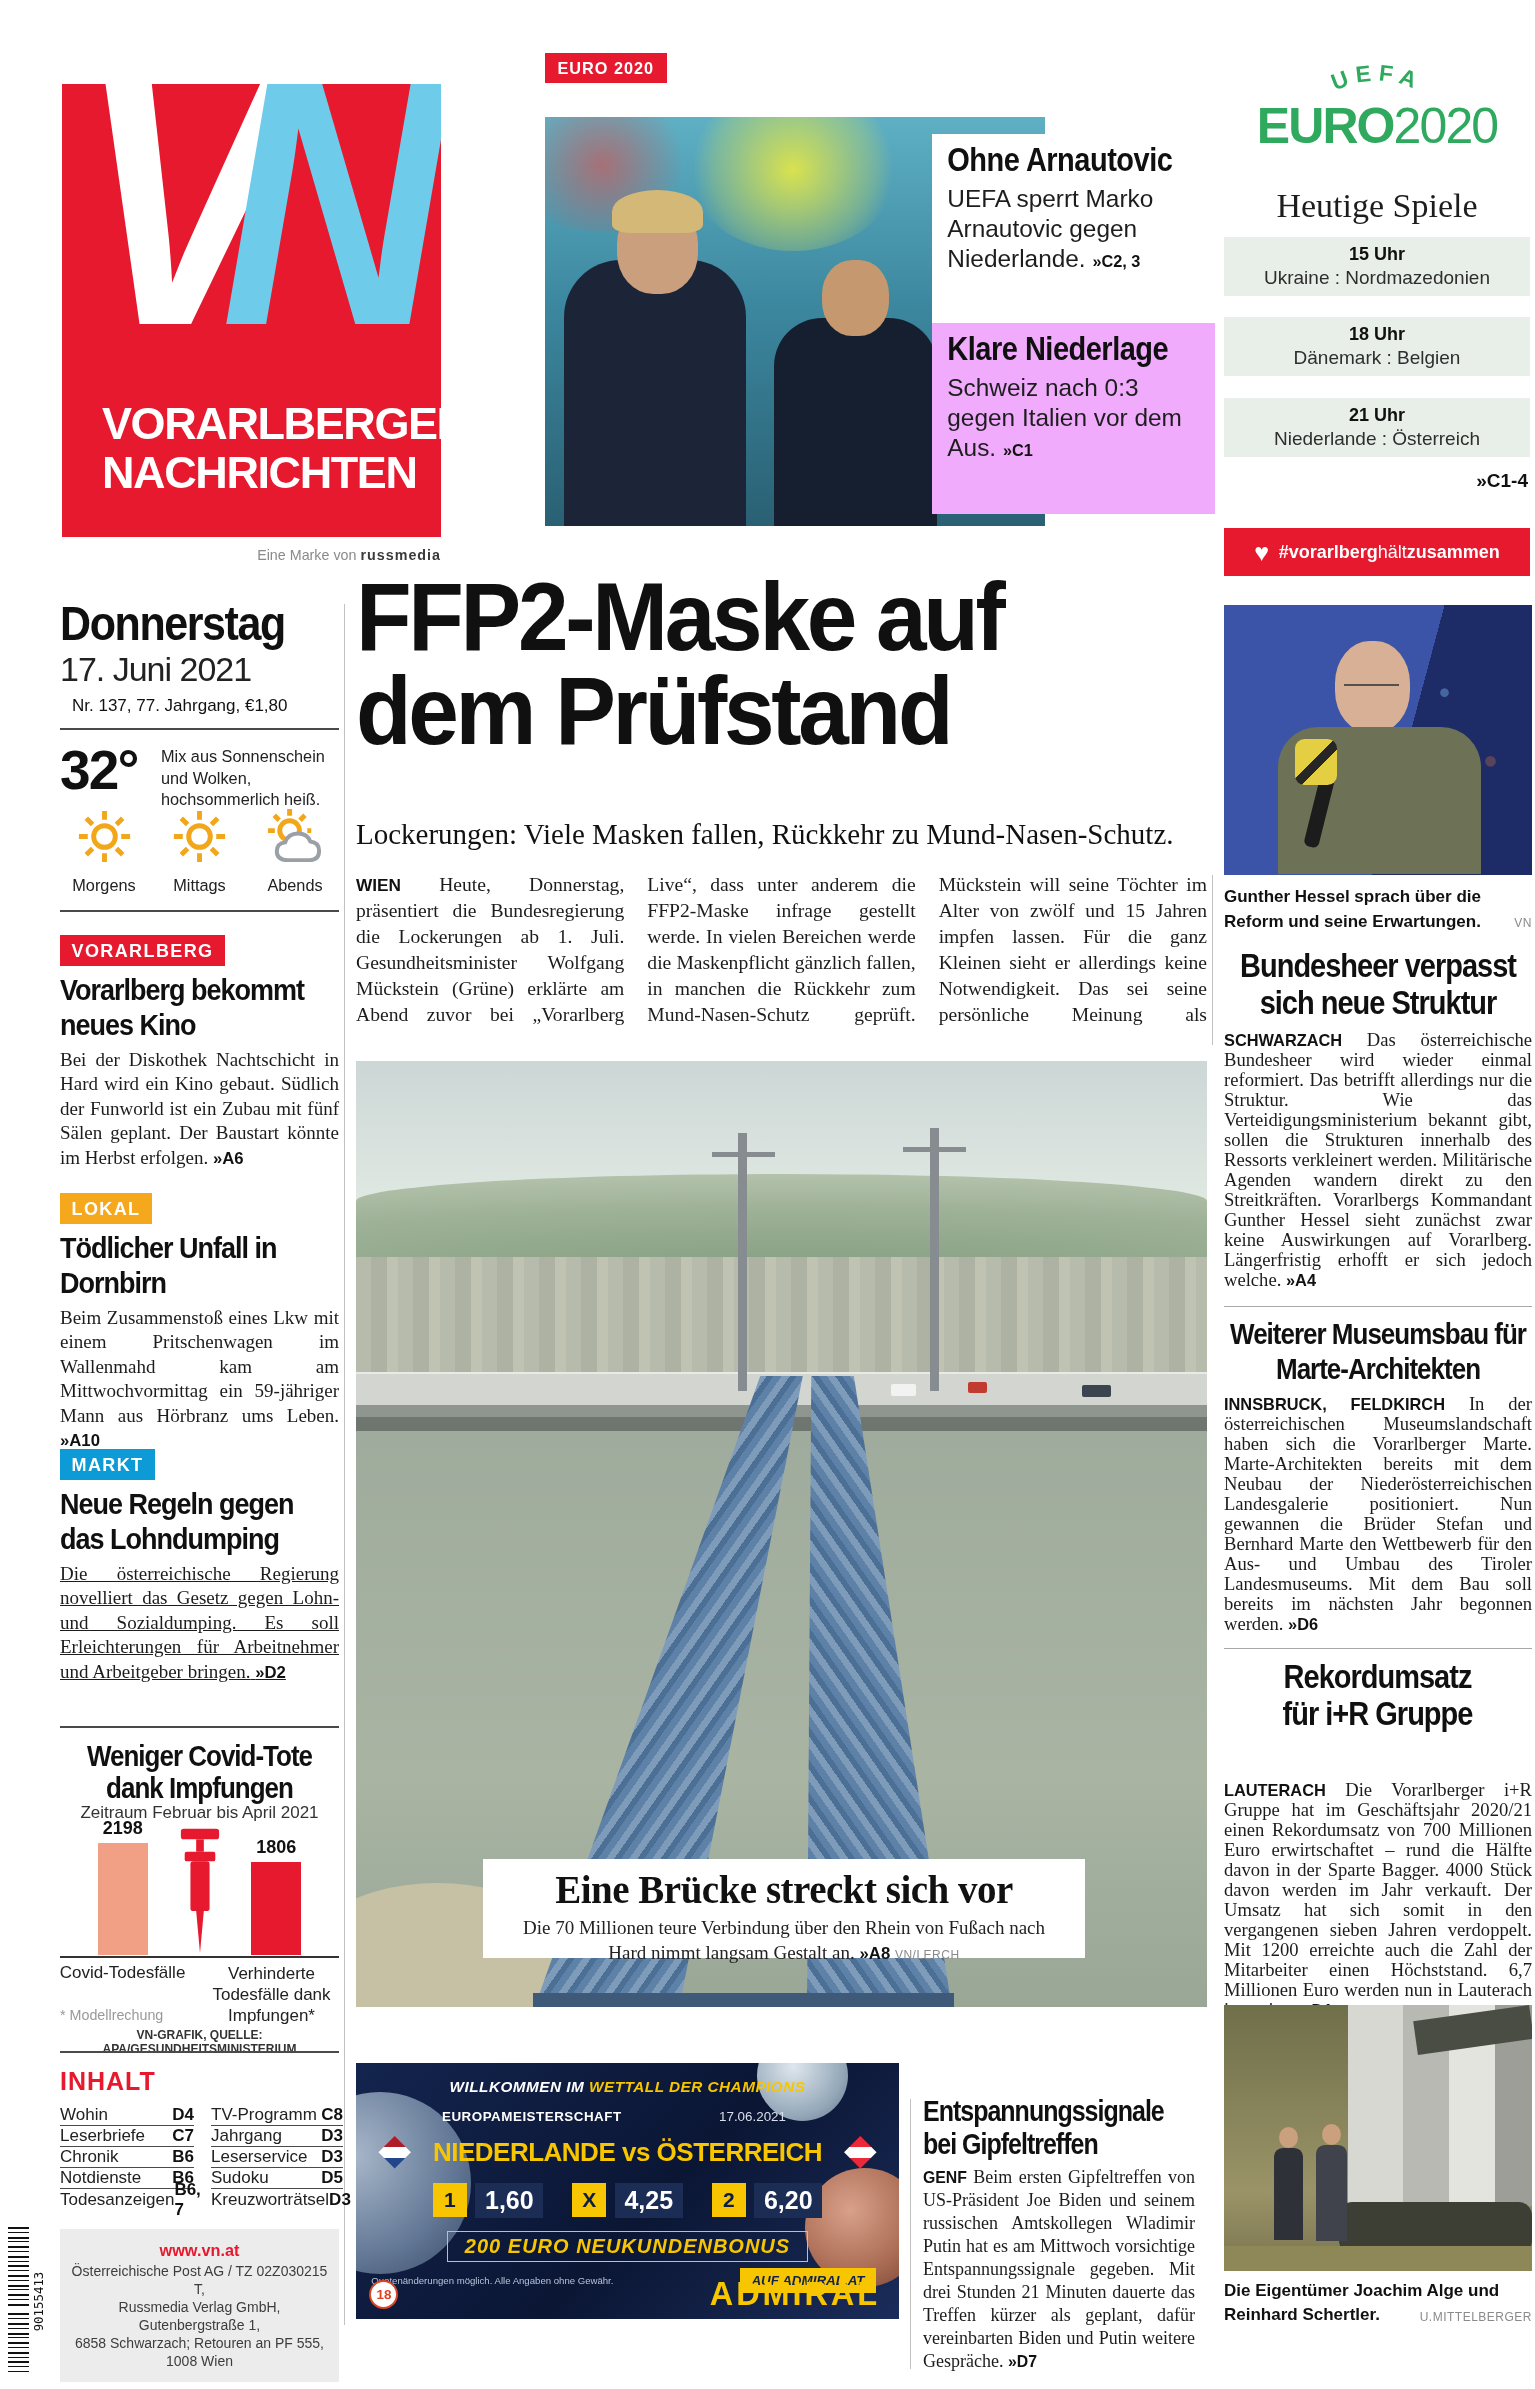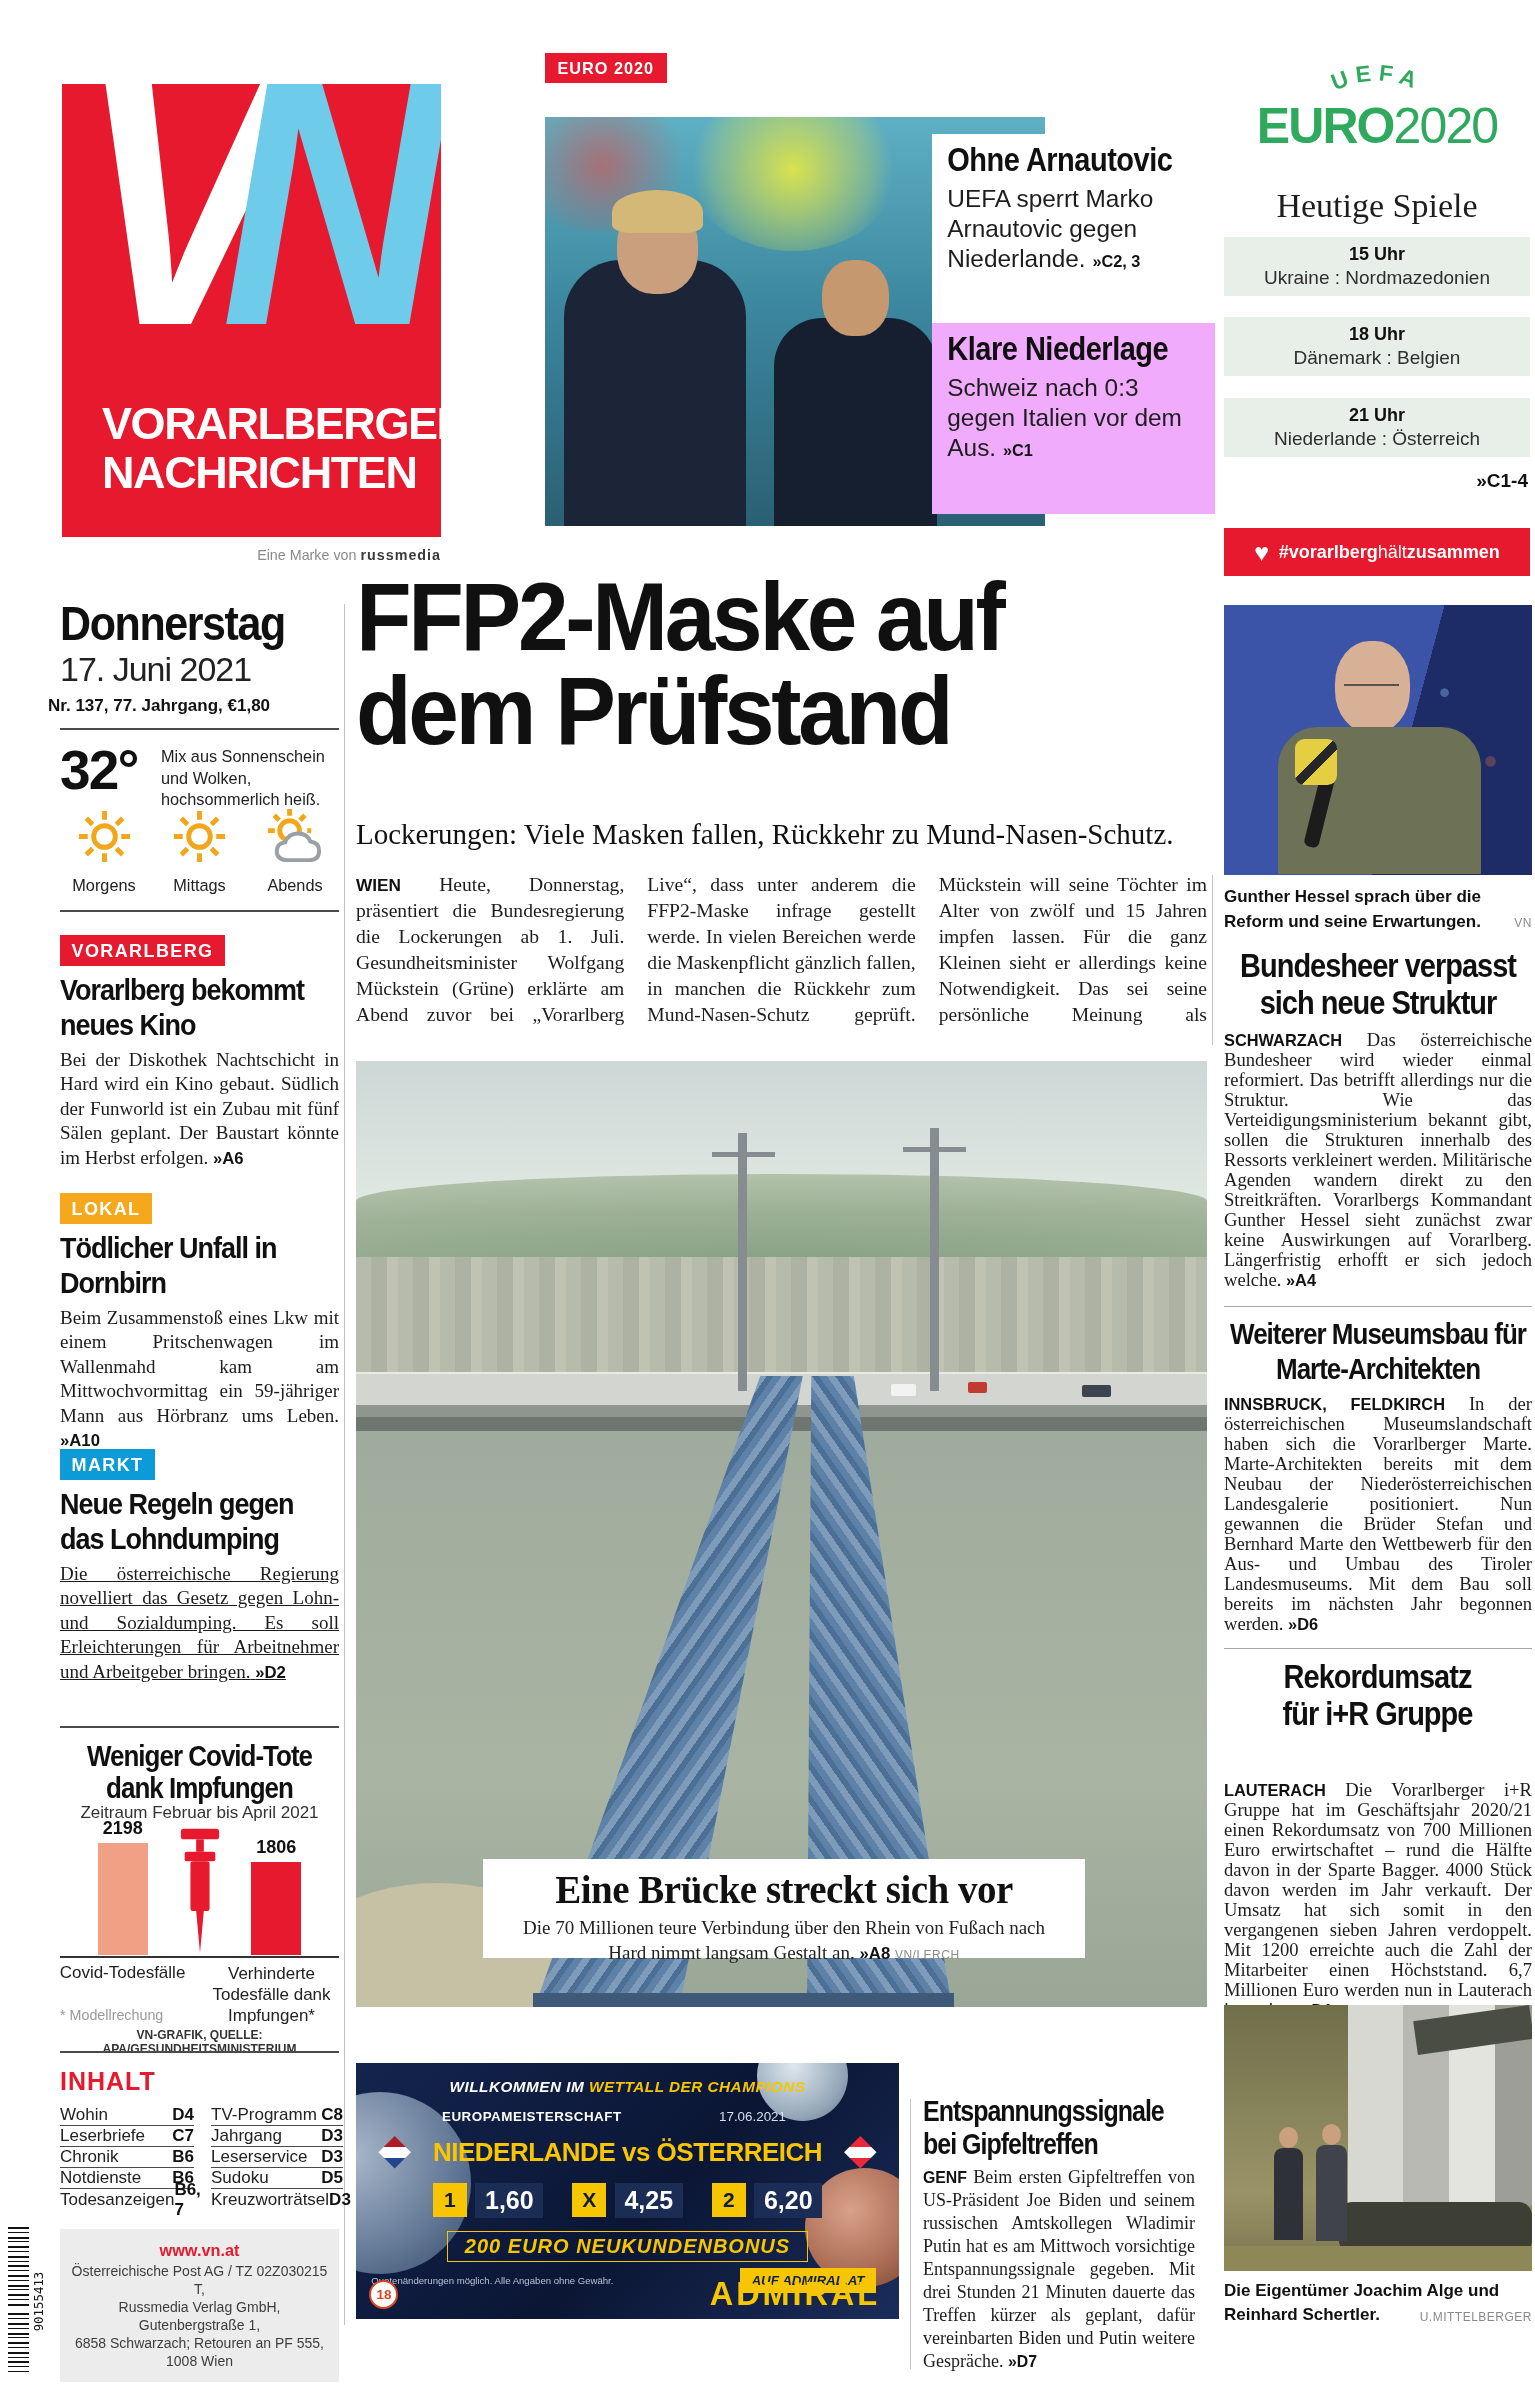--- a/index.html
+++ b/index.html
@@ -123,21 +123,21 @@
   <div class="matchbox" style="top:398px;">
     <div class="t">21 Uhr</div>
     <div class="m">Niederlande : Österreich</div>
   </div>
   <div class="abs" style="left:1224px;top:470px;width:304px;text-align:right;font-weight:800;font-size:19px;color:#111;">»C1-4</div>
 
   <div class="vrule" style="left:344px;top:604px;height:1721px;"></div>
 
   <div class="abs hl" style="left:60px;top:596px;font-size:43px;letter-spacing:-1.4px;">Donnerstag</div>
   <div class="abs" style="left:60px;top:650px;font-size:34px;letter-spacing:-1px;color:#222;">17. Juni 2021</div>
-  <div class="abs" style="left:48px;top:696px;font-weight:700;font-size:17px;color:#111;text-align:center;">Nr. 137, 77. Jahrgang, €1,80</div>
+  <div class="abs" style="left:72px;top:696px;font-weight:400;font-size:17px;color:#111;text-align:center;">Nr. 137, 77. Jahrgang, €1,80</div>
   <div class="hrule" style="top:728px;"></div>
 
   <div class="abs" style="left:60px;top:738px;font-weight:800;font-size:55px;letter-spacing:-1.9px;color:#111;">32°</div>
   <div class="abs" style="left:161px;top:746px;width:182px;font-size:16.3px;line-height:21.5px;color:#222;">Mix aus Sonnenschein und Wolken, hochsommerlich heiß.</div>
 
   <div class="abs" style="left:60px;top:805px;width:279px;display:flex;justify-content:space-between;">
     <div style="width:88px;text-align:center;">
       <svg width="63" height="63" viewBox="0 0 64 64">
         <g stroke="#f2a71b" stroke-width="5" fill="none">
           <circle cx="32" cy="32" r="11"></circle>

